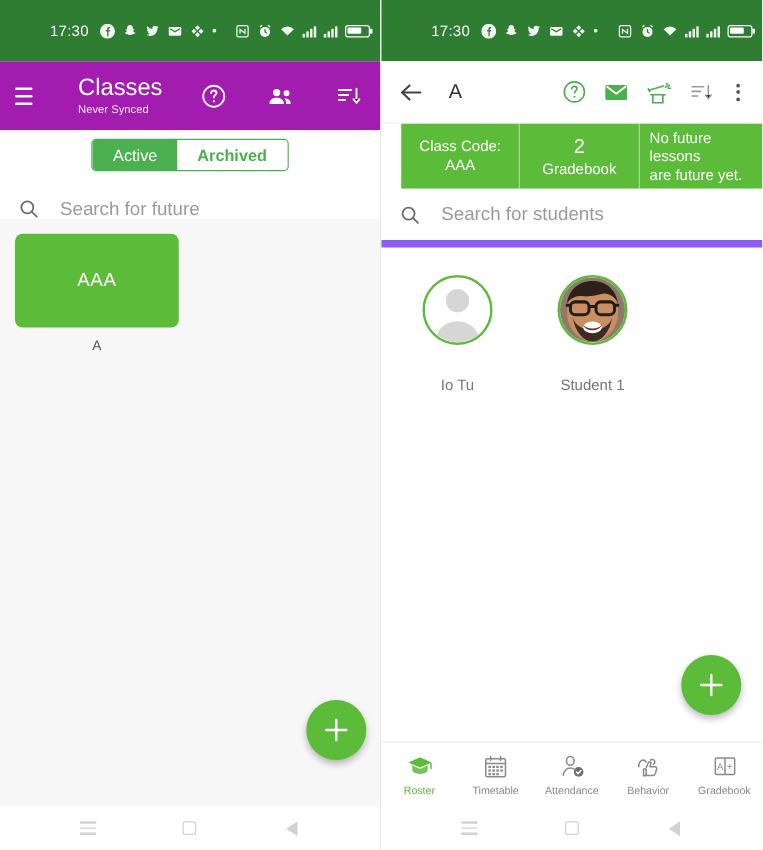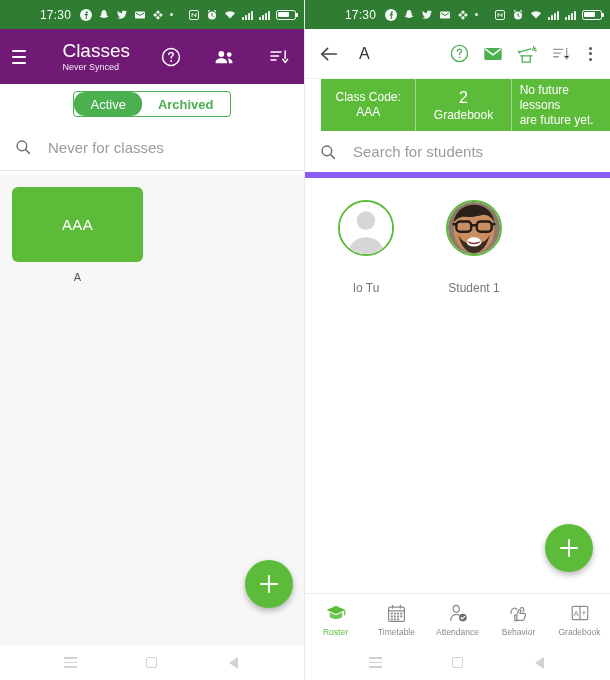--- a/index.html
+++ b/index.html
@@ -8,21 +8,21 @@
     font-family:"Liberation Sans", sans-serif;
     background:#ffffff;
     -webkit-font-smoothing:antialiased;
   }
   .screen { position:relative; width:610px; height:680px; display:flex; }
   .panel { position:relative; width:305px; height:680px; overflow:hidden; background:#ffffff; }
   .panel.left { border-right:1px solid #e8e8e8; }
 
   
   .statusbar {
-    height:29px; background:#2E7D32; color:#ffffff;
+    height:49px; background:#2E7D32; color:#ffffff;
     display:flex; align-items:center; gap:6px;
     padding:0 8px 0 40px; font-size:11.5px; letter-spacing:.2px;
   }
   .statusbar.right-sb { background:#2E7D32; }
   .sb-time { font-size:12px; font-weight:400; margin-right:3px; }
   .sb-ico { width:12px; height:12px; display:inline-flex; align-items:center; justify-content:center; opacity:.95; }
   .sb-ico svg { display:block; }
   .sb-spacer { flex:1 1 auto; }
   .sb-dot { width:3px; height:3px; border-radius:50%; background:#fff; opacity:.9; }
   .sb-batt {
@@ -31,37 +31,37 @@
   }
   .sb-batt::after{ content:""; position:absolute; right:-3px; top:2.6px; width:2px; height:4px; background:#fff; border-radius:0 1px 1px 0;}
   .sb-batt i{ position:absolute; left:1.2px; top:1.2px; bottom:1.2px; width:60%; background:#fff; border-radius:1px; display:block;}
   .sig { display:flex; align-items:flex-end; gap:1px; height:10px; }
   .sig span { width:2px; background:#fff; opacity:.9; border-radius:.5px; }
   .sig span:nth-child(1){height:3px} .sig span:nth-child(2){height:5px}
   .sig span:nth-child(3){height:7px} .sig span:nth-child(4){height:9px}
 
   
   .appbar-left {
-    height:55px; background:#701a75; color:#fff;
+    height:55px; background:#a21caf; color:#fff;
     display:flex; align-items:center; padding:0 12px; gap:28px;
   }
   .hamb { width:20px; height:14px; display:flex; flex-direction:column; justify-content:space-between; cursor:pointer; }
   .hamb i { display:block; height:2px; background:#fff; border-radius:1px; }
   .title-wrap { flex:1 1 auto; margin-left:8px; }
   .title-main { font-size:19px; font-weight:400; line-height:1.05; }
   .title-sub { font-size:9px; opacity:.92; margin-top:2px; }
   .bar-ico { width:26px; height:26px; display:flex; align-items:center; justify-content:center; cursor:pointer; flex:0 0 auto; }
   .bar-ico svg { display:block; }
 
   
   .toggle-row { height:40px; display:flex; align-items:center; justify-content:center; background:#fff; }
   .seg { display:flex; border:1px solid #4CAF50; border-radius:4px; overflow:hidden; height:26px; }
   .seg div {
     display:flex; align-items:center; justify-content:center;
-    padding:0 16px; font-size:13px; cursor:pointer; white-space:nowrap;border-radius:11px;
+    padding:0 16px; font-size:13px; cursor:pointer; white-space:nowrap;
   }
   .seg .on { background:#4CAF50; color:#fff; }
   .seg .off { background:#fff; color:#4CAF50;font-weight:bold; }
 
   
   .searchbar {
     height:47px; display:flex; align-items:center; gap:16px;
     padding:0 14px; background:#fff; border-bottom:1px solid #e6e6e6;
   }
   .searchbar.plain { border-bottom:6px solid #8b5cf6; }
@@ -261,21 +261,21 @@
       </div>
     </div>
 
     <div class="searchbar">
       <span class="search-ico">
         <svg width="18" height="18" viewBox="0 0 24 24">
             <circle cx="10.5" cy="10.5" r="6.4" fill="none" stroke="#6b6b6b" stroke-width="1.9"></circle>
             <path d="M15.4 15.4L20.5 20.5" stroke="#6b6b6b" stroke-width="1.9" stroke-linecap="round"></path>
           </svg>
       </span>
-      <span class="search-txt">Never for classes</span>
+      <span class="search-txt">Search for future</span>
     </div>
 
     <div class="left-body">
       <div class="cards">
         <div class="class-cell">
           <div class="class-card">AAA</div>
           <div class="class-label">A</div>
         </div>
       </div>
     </div>

